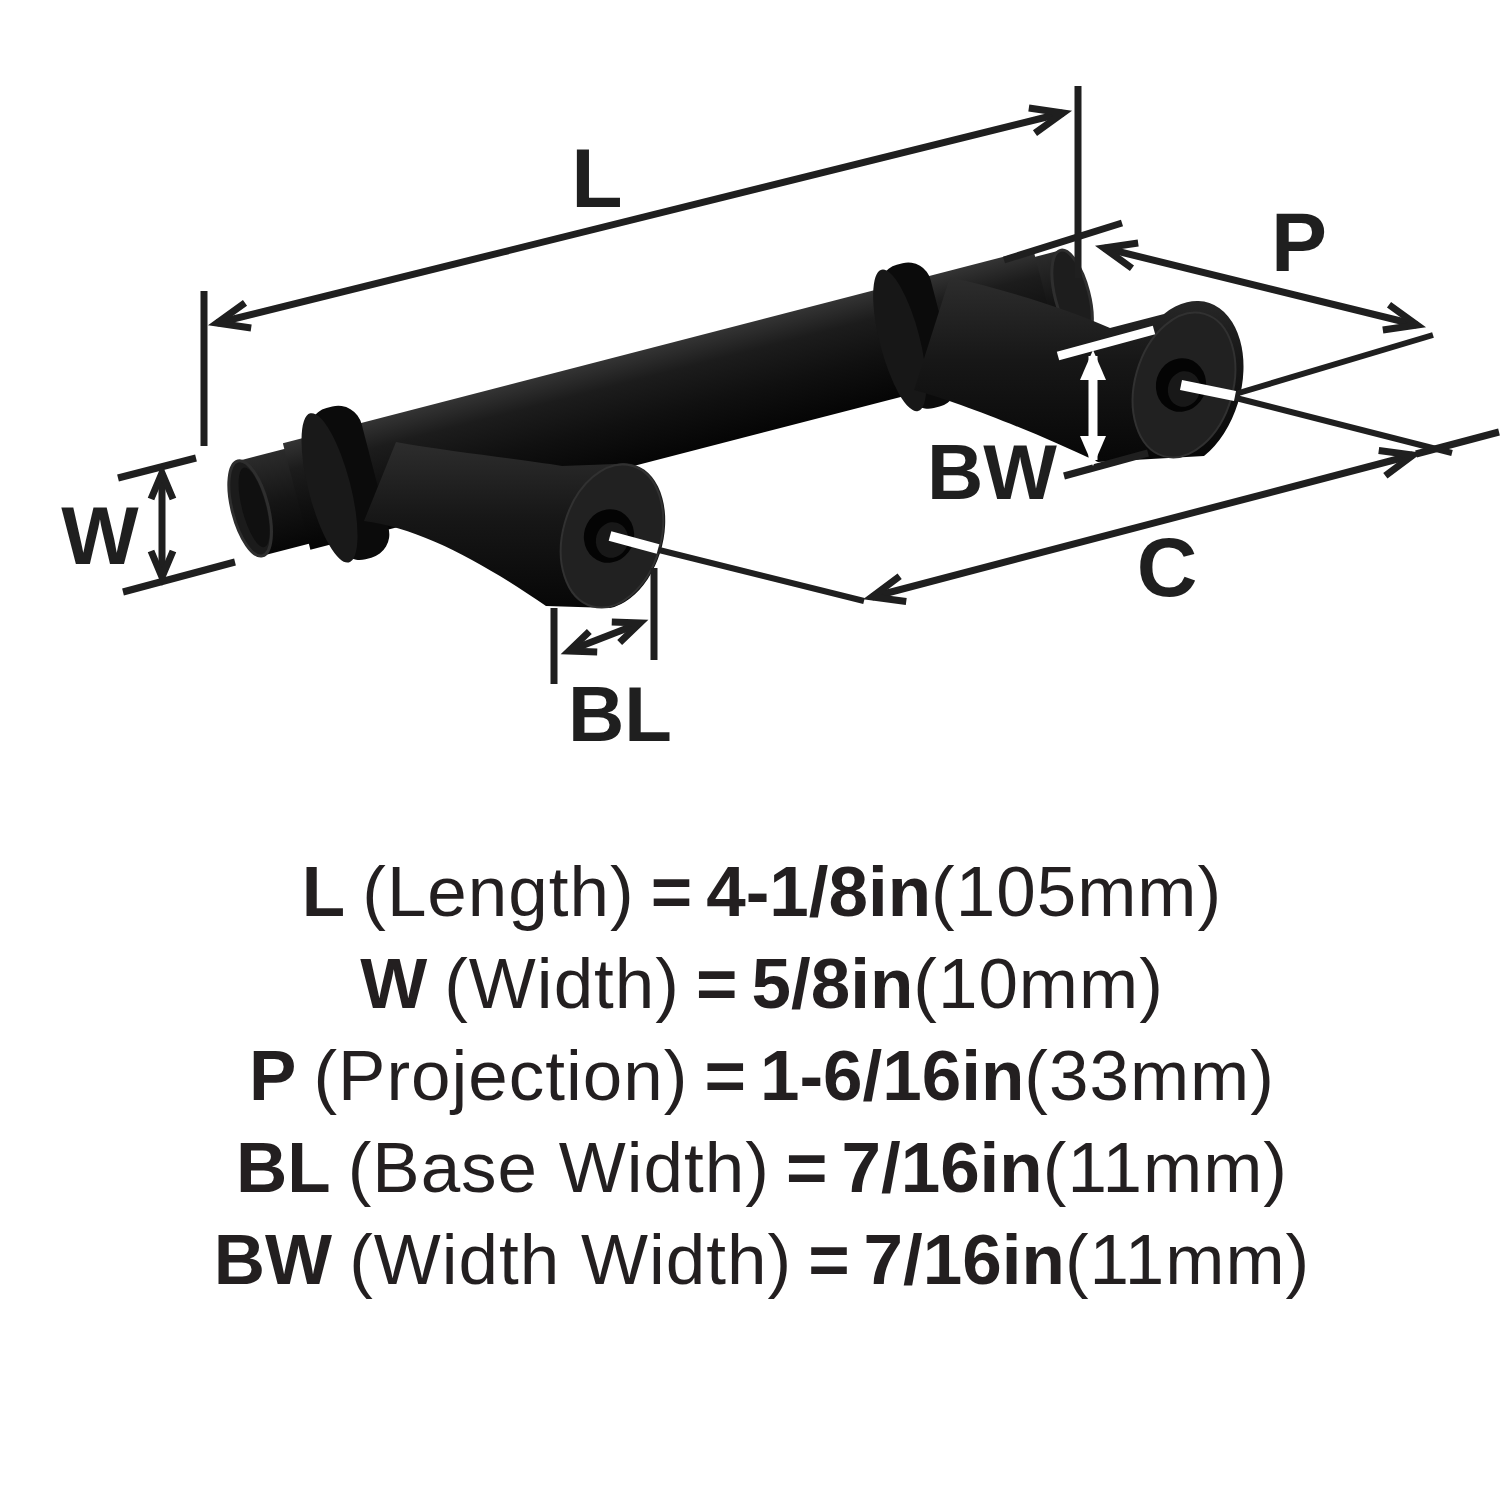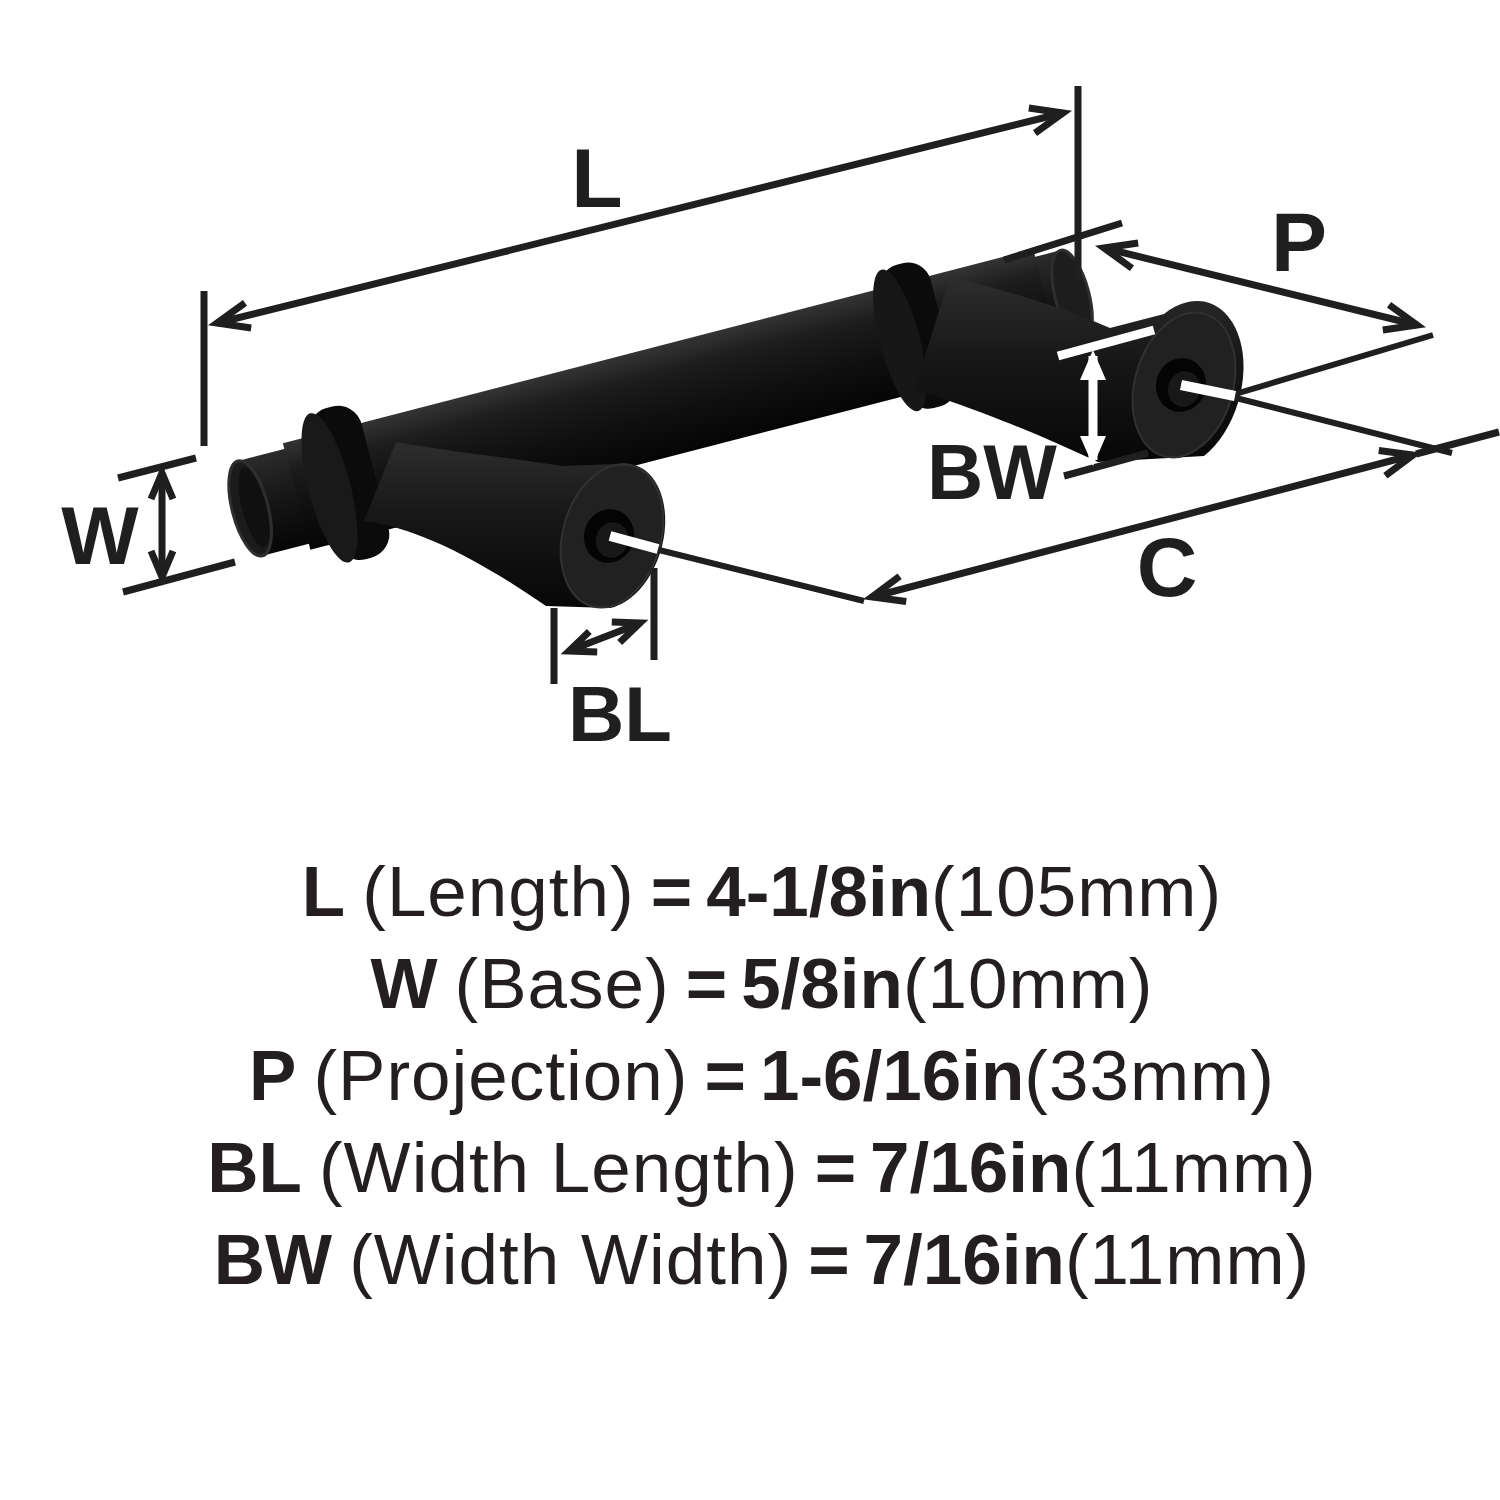--- a/index.html
+++ b/index.html
@@ -153,26 +153,26 @@
       <text class="dim-label" x="992" y="499" font-size="78">BW</text>
       <text class="dim-label" x="620" y="741" font-size="78">BL</text>
     </g>
   </svg>
 
   <div id="spec-block">
     <div class="spec-row">
       <span class="spec-code">L</span><span class="spec-name">(Length)</span><span class="spec-eq">=</span><span class="spec-value">4-1/8in</span><span class="spec-metric">(105mm)</span>
     </div>
     <div class="spec-row">
-      <span class="spec-code">W</span><span class="spec-name">(Base)</span><span class="spec-eq">=</span><span class="spec-value">5/8in</span><span class="spec-metric">(10mm)</span>
+      <span class="spec-code">W</span><span class="spec-name">(Width)</span><span class="spec-eq">=</span><span class="spec-value">5/8in</span><span class="spec-metric">(10mm)</span>
     </div>
     <div class="spec-row">
       <span class="spec-code">P</span><span class="spec-name">(Projection)</span><span class="spec-eq">=</span><span class="spec-value">1-6/16in</span><span class="spec-metric">(33mm)</span>
     </div>
     <div class="spec-row">
-      <span class="spec-code">BL</span><span class="spec-name">(Width Length)</span><span class="spec-eq">=</span><span class="spec-value">7/16in</span><span class="spec-metric">(11mm)</span>
+      <span class="spec-code">BL</span><span class="spec-name">(Base Width)</span><span class="spec-eq">=</span><span class="spec-value">7/16in</span><span class="spec-metric">(11mm)</span>
     </div>
     <div class="spec-row">
       <span class="spec-code">BW</span><span class="spec-name">(Width Width)</span><span class="spec-eq">=</span><span class="spec-value">7/16in</span><span class="spec-metric">(11mm)</span>
     </div>
   </div>
 
 </div>
 
 </body></html>

